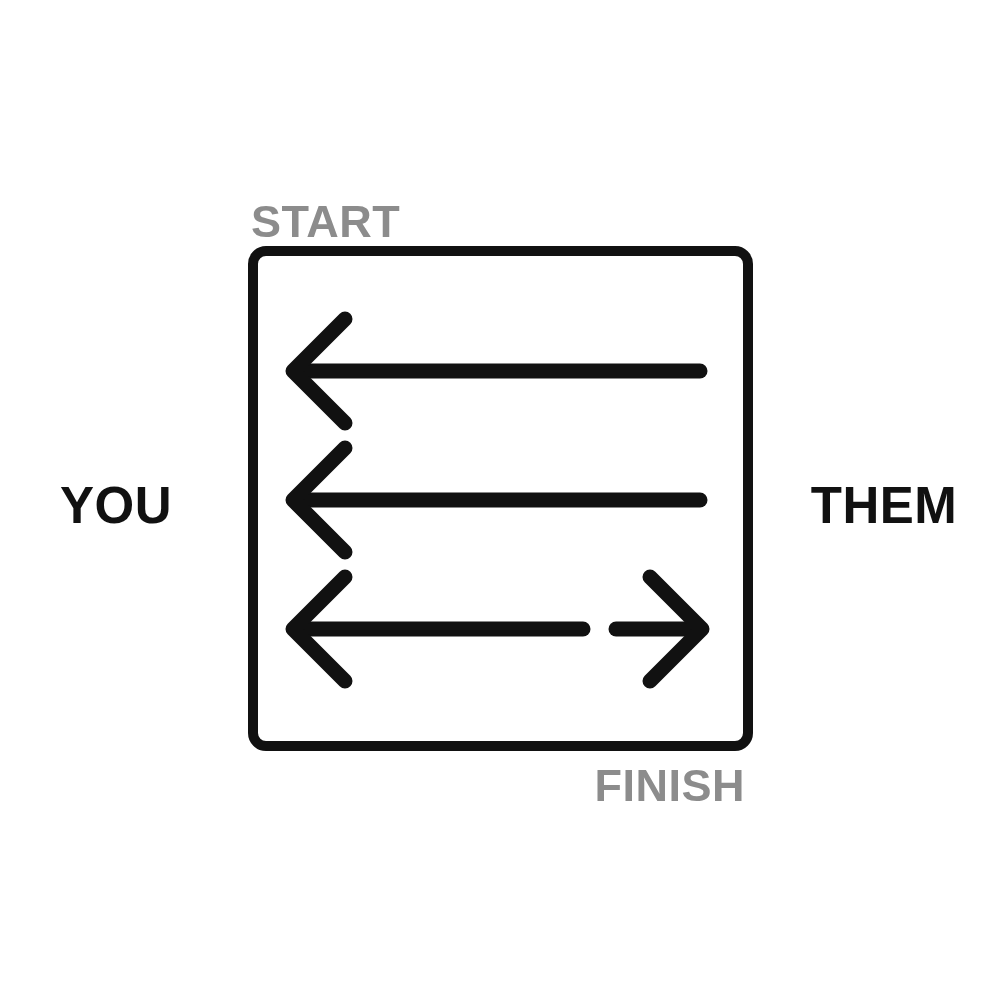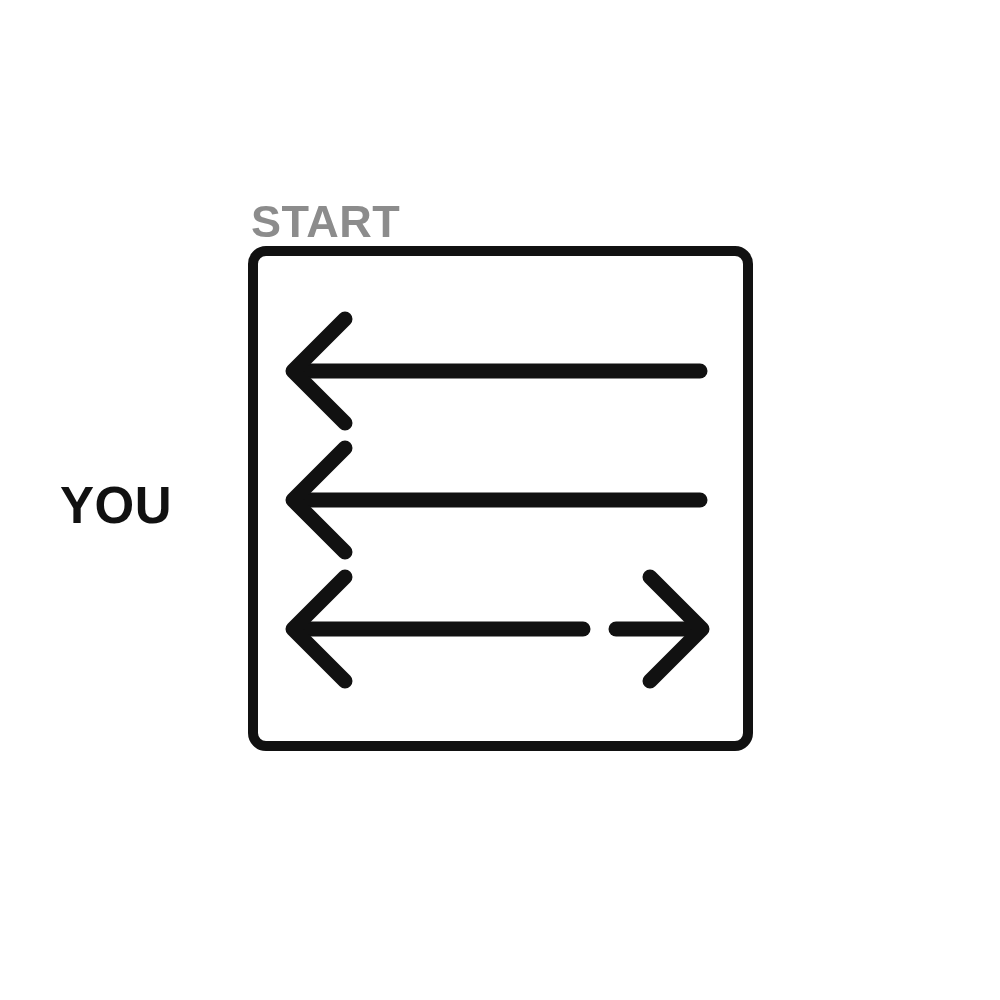--- a/index.html
+++ b/index.html
@@ -81,20 +81,21 @@
 </style>
 </head>
 <body>
 
 <div class="canvas">
 
   <div class="label label-muted start-label">START</div>
 
   <div class="label label-ink you-label">YOU</div>
 
+  <div class="label label-ink them-label">THEM</div>
 
   <div class="exchange-box">
     <svg class="arrows-svg" viewBox="0 0 485 485">
 
       <g>
         <path class="arrow-stroke" d="M 40 115 H 442"></path>
         <path class="arrow-stroke" d="M 87 63 L 35 115 L 87 167"></path>
       </g>
 
       <g>
@@ -107,14 +108,15 @@
         <path class="arrow-stroke" d="M 87 321 L 35 373 L 87 425"></path>
       </g>
       <g>
         <path class="arrow-stroke" d="M 358 373 H 428"></path>
         <path class="arrow-stroke" d="M 392 321 L 444 373 L 392 425"></path>
       </g>
 
     </svg>
   </div>
 
+  <div class="label label-muted finish-label">FINISH</div>
 
 </div>
 
 </body></html>

